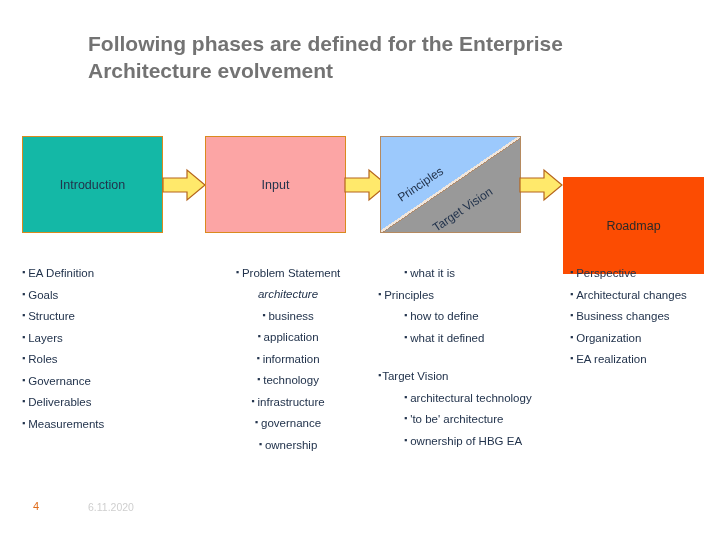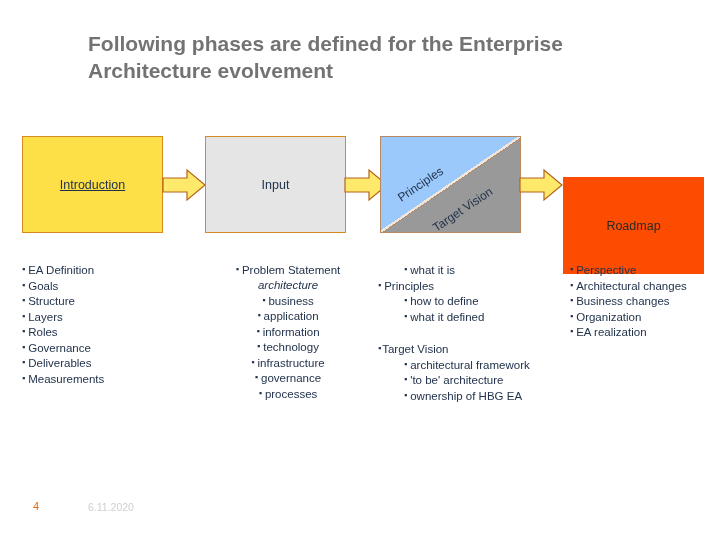--- a/index.html
+++ b/index.html
@@ -47,22 +47,22 @@
     border: 1px solid #d98a1e;
     display: flex;
     align-items: center;
     justify-content: center;
   }
   .phase-label {
     font-size: 12.5px;
     color: #22334c;
     text-align: center;
   }
-  .box-introduction { left: 22px;  background: #fde047; text-decoration: underline; }
-  .box-input        { left: 205px; background: #e5e5e5; }
+  .box-introduction { left: 22px;  background: #14b8a6; }
+  .box-input        { left: 205px; background: #fca5a5; }
   .box-split        { left: 380px; background: #9cc9fc; border-color: #b58a60; overflow: hidden; }
   .box-roadmap      { left: 563px; background: #fc4c02; border-color: #fc4c02; margin-top: 41px; }
   .box-roadmap .phase-label { color: #2c2a28; }
 
   
   .split-gray {
     position: absolute;
     left: 0; top: 0;
     width: 100%; height: 100%;
     background: linear-gradient(to bottom right,
@@ -101,21 +101,21 @@
     height: 34px;
   }
   .arrow-1 { left: 162px; }
   .arrow-2 { left: 344px; }
   .arrow-3 { left: 519px; }
 
   
   .col {
     position: absolute;
     font-size: 11.5px;
-    line-height: 15px;
+    line-height: 21px;
     color: #22334c;
   }
   .col-1 { left: 22px;  top: 262px; width: 165px; }
   .col-2 { left: 208px; top: 262px; width: 160px; text-align: center; }
   .col-3 { left: 378px; top: 262px; width: 200px; }
   .col-4 { left: 570px; top: 262px; width: 150px; }
 
   .bullet-row { white-space: nowrap; }
   .bullet-row .bullet-mark {
     font-size: 9px;
@@ -202,30 +202,30 @@
   </div>
 <div class="col col-2">
     <div class="bullet-row"><span class="bullet-mark">▪</span><span>Problem Statement</span></div>
     <div class="bullet-row lvl2-c2"><span class="plain-italic">architecture</span></div>
     <div class="bullet-row lvl2-c2"><span class="bullet-mark">▪</span><span>business</span></div>
     <div class="bullet-row lvl2-c2"><span class="bullet-mark">▪</span><span>application</span></div>
     <div class="bullet-row lvl2-c2"><span class="bullet-mark">▪</span><span>information</span></div>
     <div class="bullet-row lvl2-c2"><span class="bullet-mark">▪</span><span>technology</span></div>
     <div class="bullet-row lvl2-c2"><span class="bullet-mark">▪</span><span>infrastructure</span></div>
     <div class="bullet-row lvl2-c2"><span class="bullet-mark">▪</span><span>governance</span></div>
-    <div class="bullet-row lvl2-c2"><span class="bullet-mark">▪</span><span>processes</span></div>
+    <div class="bullet-row lvl2-c2"><span class="bullet-mark">▪</span><span>ownership</span></div>
   </div>
 <div class="col col-3">
     <div class="bullet-row lvl2"><span class="bullet-mark">▪</span><span>what it is</span></div>
     <div class="bullet-row"><span class="bullet-mark">▪</span><span>Principles</span></div>
     <div class="bullet-row lvl2"><span class="bullet-mark">▪</span><span>how to define</span></div>
     <div class="bullet-row lvl2"><span class="bullet-mark">▪</span><span>what it defined</span></div>
     <div class="spacer"></div>
     <div class="bullet-row no-indent-tight"><span class="bullet-mark">▪</span><span>Target Vision</span></div>
-    <div class="bullet-row lvl2"><span class="bullet-mark">▪</span><span>architectural framework</span></div>
+    <div class="bullet-row lvl2"><span class="bullet-mark">▪</span><span>architectural technology</span></div>
     <div class="bullet-row lvl2"><span class="bullet-mark">▪</span><span>'to be' architecture</span></div>
     <div class="bullet-row lvl2"><span class="bullet-mark">▪</span><span>ownership of HBG EA</span></div>
   </div>
 <div class="col col-4">
     <div class="bullet-row"><span class="bullet-mark">▪</span><span>Perspective</span></div>
     <div class="bullet-row"><span class="bullet-mark">▪</span><span>Architectural changes</span></div>
     <div class="bullet-row"><span class="bullet-mark">▪</span><span>Business changes</span></div>
     <div class="bullet-row"><span class="bullet-mark">▪</span><span>Organization</span></div>
     <div class="bullet-row"><span class="bullet-mark">▪</span><span>EA realization</span></div>
   </div>

